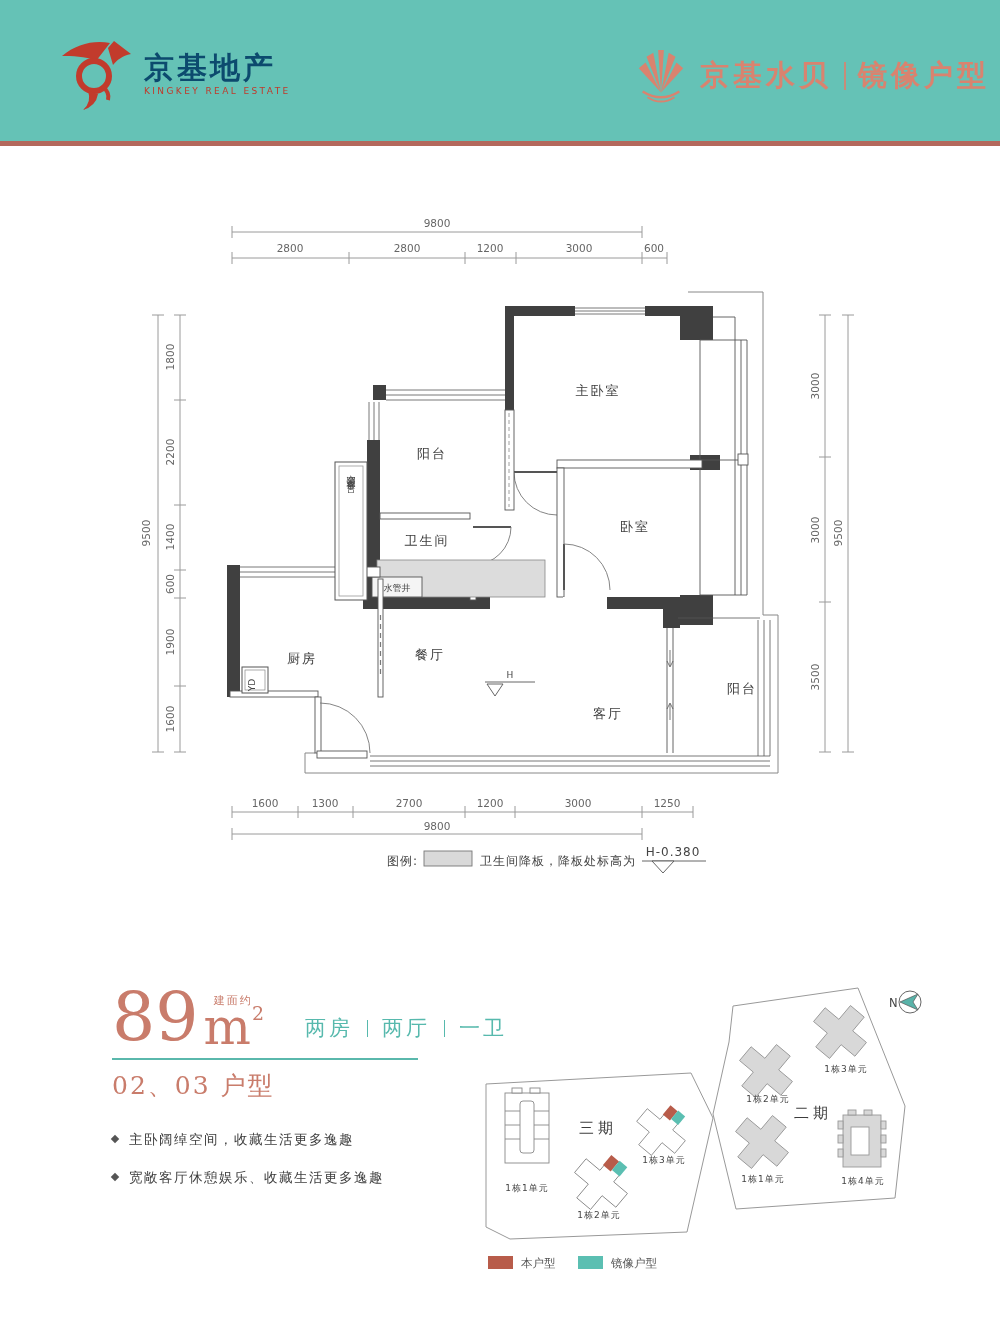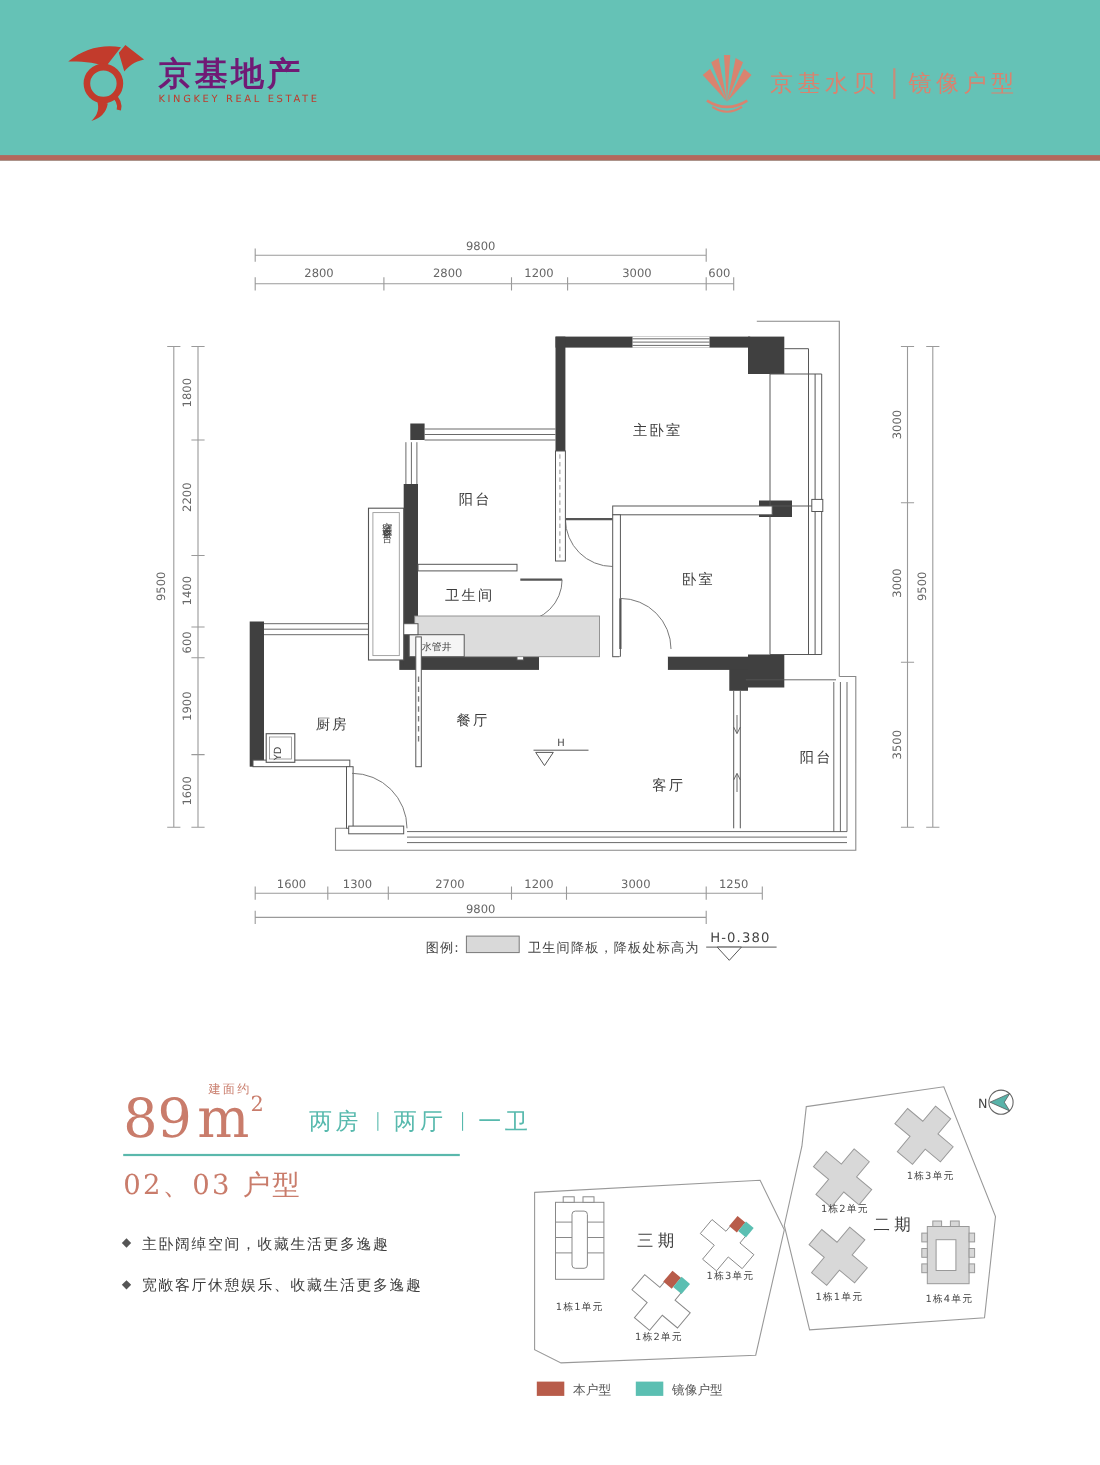--- a/index.html
+++ b/index.html
@@ -3,29 +3,29 @@
 <meta charset="utf-8">
 <style>
   html,body{margin:0;padding:0;}
   body{width:1000px;height:1332px;position:relative;background:#fff;
        font-family:"DejaVu Sans","Liberation Sans",sans-serif;overflow:hidden;}
   
   .header{position:absolute;left:0;top:0;width:1000px;height:141px;background:#65c2b6;
           border-bottom:5px solid #b3685c;}
   .brand-left{position:absolute;left:58px;top:34px;display:flex;align-items:center;}
   .brand-left-text{margin-left:12px;}
-  .brand-left-text .cn{font-size:30px;font-weight:bold;color:#701a75;letter-spacing:3px;line-height:1.1;}
+  .brand-left-text .cn{font-size:30px;font-weight:bold;color:#0c4a6e;letter-spacing:3px;line-height:1.1;}
   .brand-left-text .en{font-size:9px;color:#bf3a2b;letter-spacing:2.4px;margin-top:2px;}
   .brand-right{position:absolute;left:632px;top:48px;display:flex;align-items:center;color:#d9836f;}
-  .brand-right .cn{font-size:21px;font-weight:normal;letter-spacing:4px;margin-left:10px;}
+  .brand-right .cn{font-size:29px;font-weight:bold;letter-spacing:4px;margin-left:10px;}
   .brand-right .vdiv{width:2px;height:28px;background:#d9836f;margin:0 12px;opacity:.85;}
   
   .info{position:absolute;left:112px;top:983px;width:780px;}
   .area-num{display:inline-block;font-family:"DejaVu Serif","Liberation Serif",serif;
-            font-size:49px;line-height:1;color:#c97c6b;vertical-align:bottom;}
+            font-size:68px;line-height:1;color:#c97c6b;vertical-align:bottom;}
   .unit-wrap{display:inline-block;vertical-align:bottom;margin-left:5px;color:#c97c6b;}
   .unit-note{display:block;font-size:11px;letter-spacing:2px;margin-bottom:-4px;text-align:center;}
   .unit-m{font-family:"DejaVu Serif","Liberation Serif",serif;font-size:50px;line-height:.95;}
   .unit-exp{font-family:"DejaVu Serif","Liberation Serif",serif;font-size:19px;position:relative;top:-24px;left:1px;}
   .layout-row{display:inline-block;margin-left:42px;color:#57b9ad;font-size:21px;
               letter-spacing:3px;vertical-align:bottom;padding-bottom:9px;font-family:Liberation Mono, monospace;}
   .sep{display:inline-block;width:1px;height:17px;background:#57b9ad;margin:0 14px;vertical-align:-2px;}
   .underline{width:306px;height:2px;background:#5ab8ac;margin-top:7px;}
   .unit-title{font-family:"DejaVu Serif","Liberation Serif",serif;font-size:25px;
               color:#c97c6b;letter-spacing:2px;margin-top:9px;}

